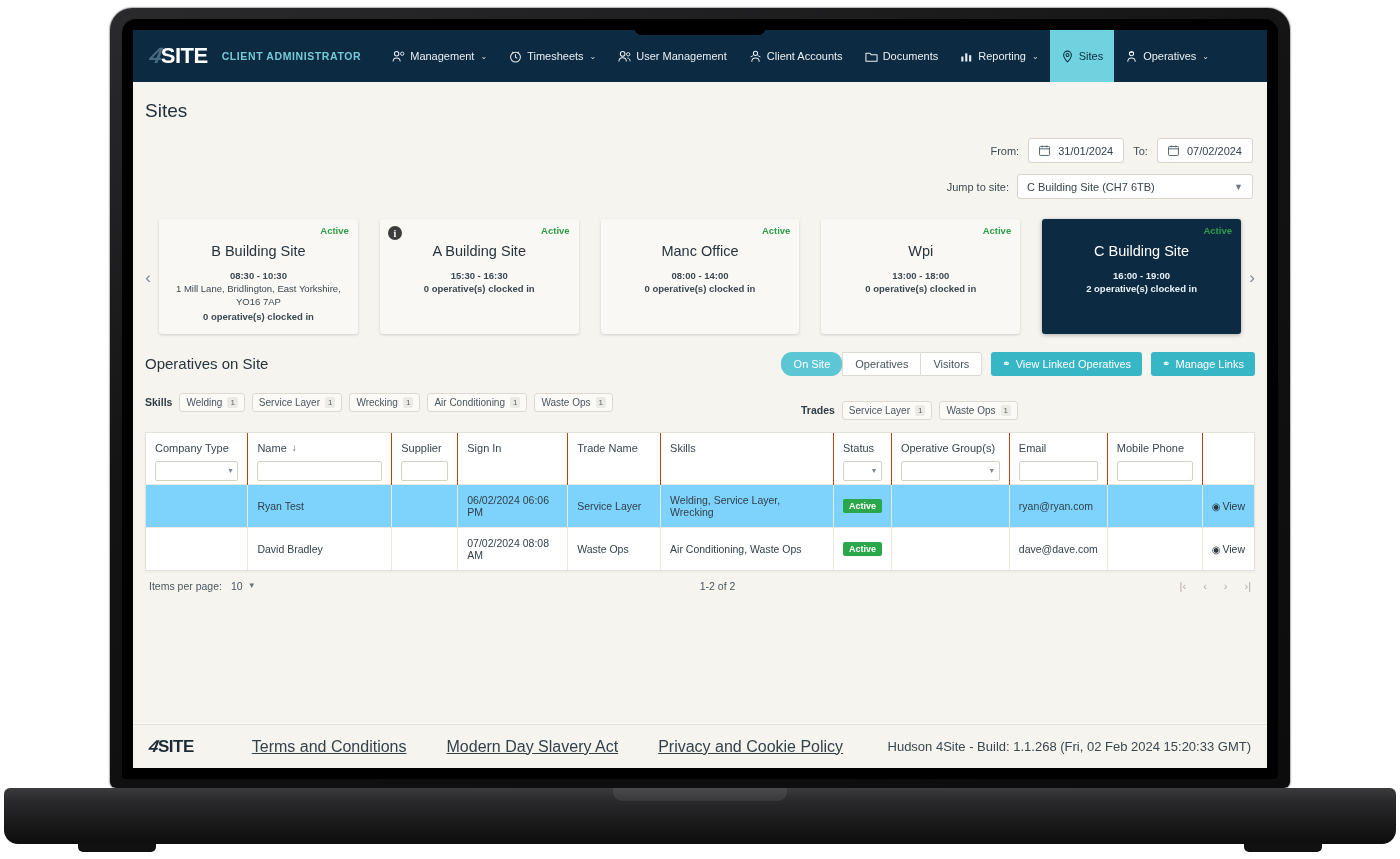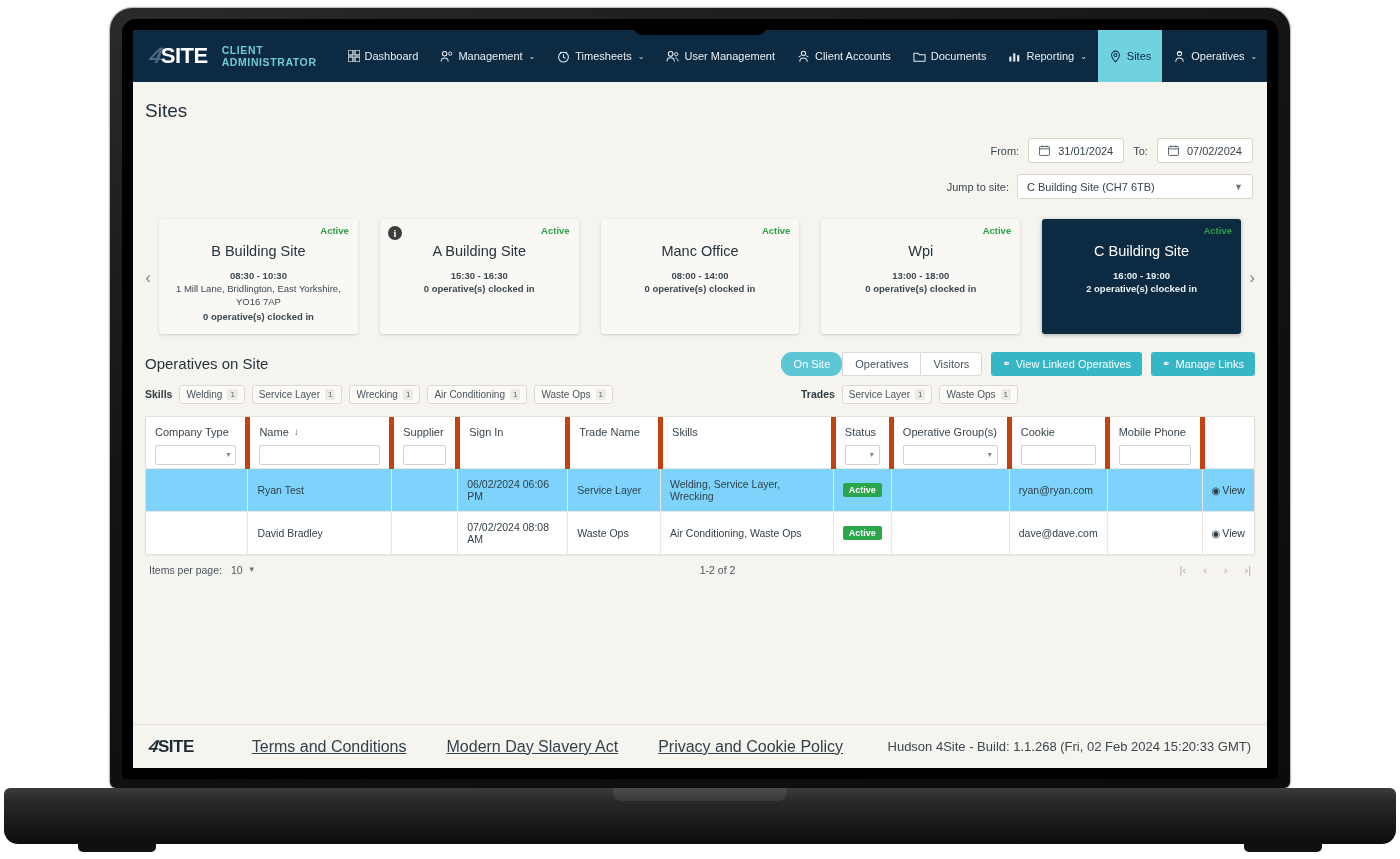--- a/index.html
+++ b/index.html
@@ -202,33 +202,33 @@
   .filter-label { font-size: 10.5px; font-weight: bold; color: #2f3c45; }
   .chip {
     border: 1px solid #ddd9d2; background: #fbfaf7; border-radius: 3px;
     font-size: 10px; color: #4a565f; padding: 3px 6px;
     display: flex; align-items: center; gap: 5px; cursor: pointer;
   }
   .chip-num {
     background: #eceae4; border-radius: 2px; font-size: 8px;
     padding: 1px 3px; color: #5a656d;
   }
-  .trades-grp { margin-left: 178px; }
+  .trades-grp { margin-left: 178px; margin-top: 16px; }
 
   
   .table-wrap {
     margin: 12px 12px 0 12px; background: #fff;
     border: 1px solid #e5e1da;
     box-shadow: 0 1px 2px rgba(0,0,0,.05);
   }
   table { width: 100%; border-collapse: collapse; }
   th {
     text-align: left; font-size: 11px; font-weight: 400; color: #39464f;
     padding: 9px 9px 3px 9px; vertical-align: top;
-    border-right: 5px solid #c2410c; background: #fff;
+    border-right: 1px solid #c2410c; background: #fff;
   }
   th:last-child { border-right: none; }
   .th-label { display: flex; align-items: center; gap: 5px; }
   .sort-arrow { font-size: 10px; color: #4b5b66; }
   .filter-input {
     margin-top: 7px; width: 100%; height: 20px;
     border: 1px solid #d5d0c8; border-radius: 2px; background: #fff;
   }
   .filter-select {
     margin-top: 7px; width: 100%; height: 20px;
@@ -295,31 +295,20 @@
       <div class="brand">
         <div class="logo">
           <span class="four">4</span>
             <span>SITE</span>
         </div>
         <div class="role-label">CLIENT ADMINISTRATOR</div>
       </div>
 
       <div class="nav">
 
-        <div class="nav-item">
-          <span class="ico">
-            <svg width="12" height="12" viewBox="0 0 12 12">
-                <rect x="0" y="0" width="5" height="5" fill="none" stroke="#e9eef2" stroke-width="1.2"></rect>
-                <rect x="7" y="0" width="5" height="5" fill="none" stroke="#e9eef2" stroke-width="1.2"></rect>
-                <rect x="0" y="7" width="5" height="5" fill="none" stroke="#e9eef2" stroke-width="1.2"></rect>
-                <rect x="7" y="7" width="5" height="5" fill="none" stroke="#e9eef2" stroke-width="1.2"></rect>
-              </svg>
-          </span>
-          <span>Dashboard</span>
-        </div>
 
         <div class="nav-item">
           <span class="ico">
             <svg width="13" height="13" viewBox="0 0 14 14">
                 <circle cx="5" cy="4" r="2.4" fill="none" stroke="#e9eef2" stroke-width="1.1"></circle>
                 <path d="M1.2 12.5c0-2.4 1.7-4 3.8-4s3.8 1.6 3.8 4" fill="none" stroke="#e9eef2" stroke-width="1.1"></path>
                 <circle cx="11" cy="4" r="1.8" fill="none" stroke="#e9eef2" stroke-width="1"></circle>
               </svg>
           </span>
           <span>Management</span>
@@ -594,21 +583,21 @@
                 <div class="filter-select">▾</div>
               </th>
               <th style="width:118px">
                 <div class="th-label">
                     <span>Operative Group(s)</span>
                   </div>
                 <div class="filter-select">▾</div>
               </th>
               <th style="width:97px">
                 <div class="th-label">
-                    <span>Cookie</span>
+                    <span>Email</span>
                   </div>
                 <input class="filter-input" style="">
               </th>
               <th style="width:95px">
                 <div class="th-label">
                     <span>Mobile Phone</span>
                   </div>
                 <input class="filter-input" style="">
               </th>
               <th style="width:44px">

